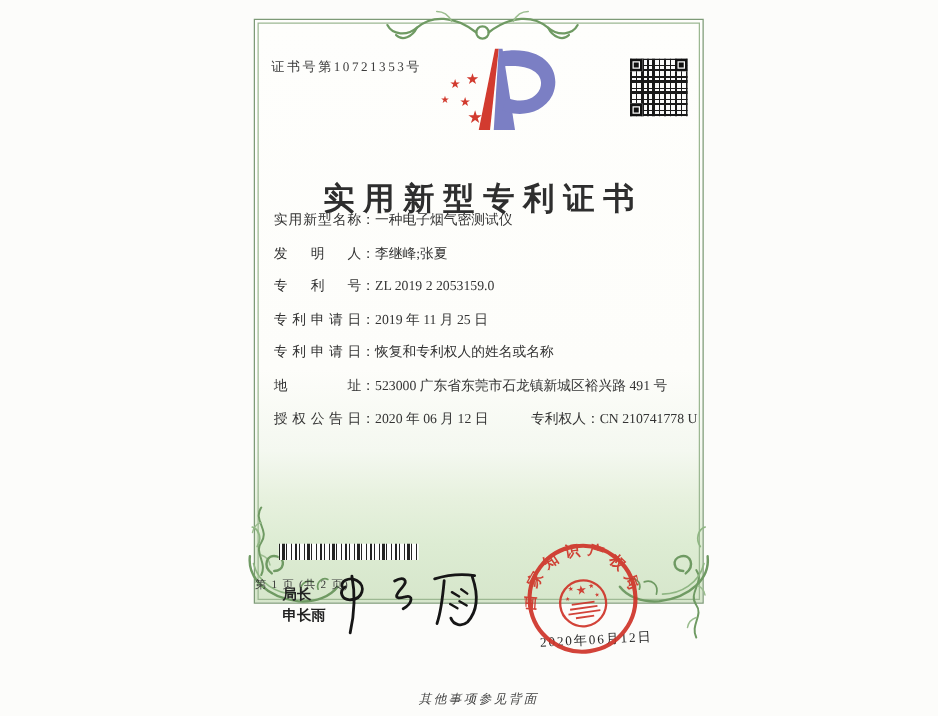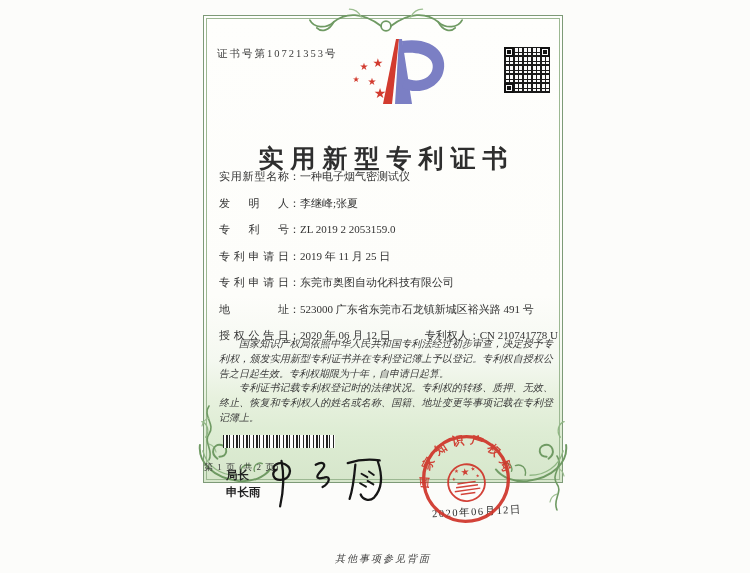--- a/index.html
+++ b/index.html
@@ -139,34 +139,30 @@
       <div class="frow">
         <span class="flabel">发明人</span><span class="fcolon">：</span><span class="fvalue">李继峰;张夏</span>
       </div>
       <div class="frow">
         <span class="flabel">专利号</span><span class="fcolon">：</span><span class="fvalue">ZL 2019 2 2053159.0</span>
       </div>
       <div class="frow">
         <span class="flabel">专利申请日</span><span class="fcolon">：</span><span class="fvalue">2019 年 11 月 25 日</span>
       </div>
       <div class="frow">
-        <span class="flabel">专利申请日</span><span class="fcolon">：</span><span class="fvalue">东莞市奥图自动化科技有限公司</span>
+        <span class="flabel">专利申请日</span><span class="fcolon">：</span><span class="fvalue">恢复和专利权人的姓名或名称</span>
       </div>
       <div class="frow">
         <span class="flabel">地址</span><span class="fcolon">：</span><span class="fvalue">523000 广东省东莞市石龙镇新城区裕兴路 491 号</span>
       </div>
       <div class="frow">
         <span class="flabel">授权公告日</span><span class="fcolon">：</span><span class="fvalue">2020 年 06 月 12 日</span><span class="fgap"></span><span>专利权人</span><span class="fcolon">：</span><span class="fvalue">CN 210741778 U</span>
       </div>
     </div>
 
-    <div class="paras">
-      <p>国家知识产权局依照中华人民共和国专利法经过初步审查，决定授予专利权，颁发实用新型专利证书并在专利登记簿上予以登记。专利权自授权公告之日起生效。专利权期限为十年，自申请日起算。</p>
-      <p>专利证书记载专利权登记时的法律状况。专利权的转移、质押、无效、终止、恢复和专利权人的姓名或名称、国籍、地址变更等事项记载在专利登记簿上。</p>
-    </div>
 
     <div class="barcode"></div>
     <div class="officer-title">局长</div>
     <div class="officer-name">申长雨</div>
 
     <svg class="signature" viewBox="0 0 140 60">
       <g fill="none" stroke="#161616" stroke-width="2.4" stroke-linecap="round">
         <path d="M14,14 C10,8 20,4 26,8 C34,13 30,24 20,24 C12,24 10,16 16,13"></path>
         <path d="M22,4 C24,18 23,34 18,52"></path>
         <path d="M58,10 C66,6 70,10 64,16 C58,22 56,26 66,24 C74,22 72,30 64,34"></path>

